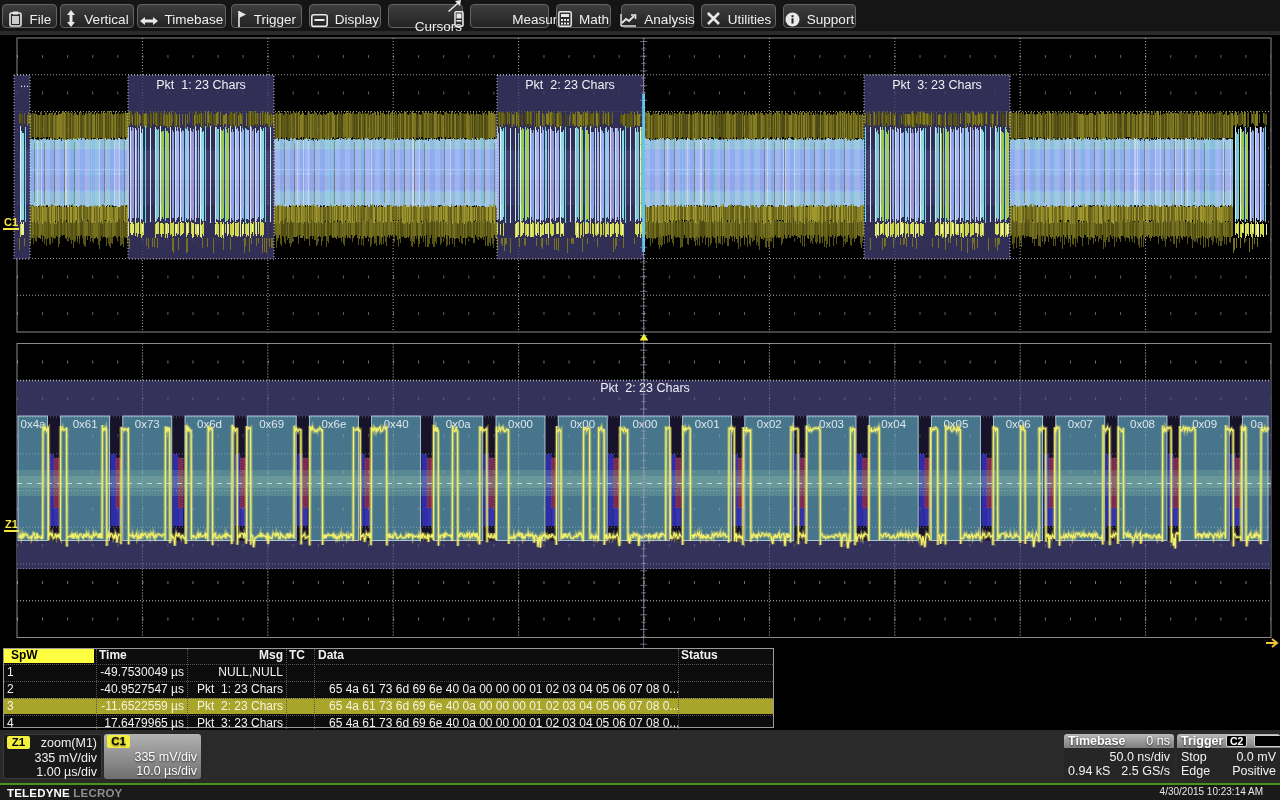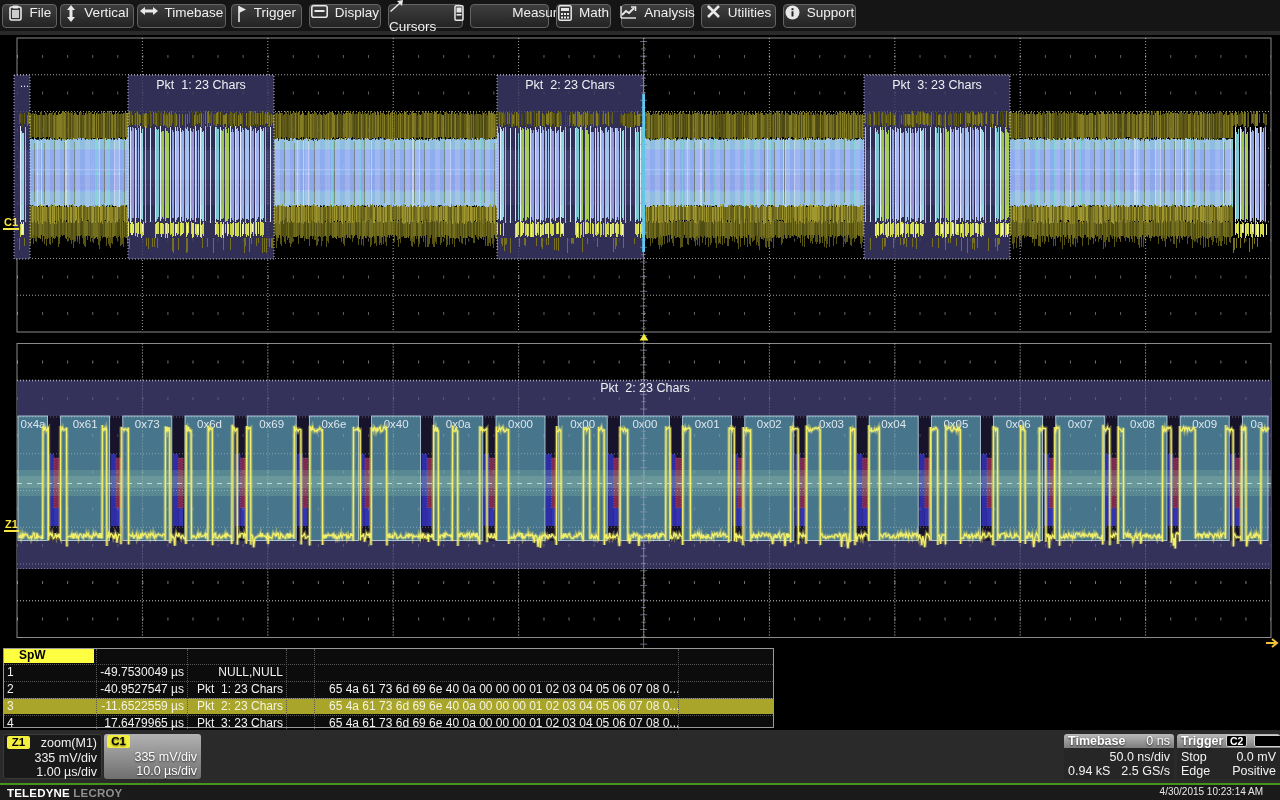--- a/index.html
+++ b/index.html
@@ -1,31 +1,31 @@
 <!DOCTYPE html>
 <html><head><meta charset="utf-8"><style>
 * { margin:0; padding:0; box-sizing:border-box; }
 html,body { width:1280px; height:800px; background:#000; overflow:hidden;
   font-family:"Liberation Sans", sans-serif; }
 #page { position:absolute; left:0; top:0; width:1280px; height:800px; }
 #menubar { position:absolute; left:0; top:0; width:1280px; height:31px; background:#151515; }
 #menustrip { position:absolute; left:0; top:31px; width:1280px; height:4px; background:#2a2a2a; }
 .mbtn { position:absolute; top:4px; height:24px; background:linear-gradient(#3e3e3e,#232323);
   border:1px solid #636363; border-radius:4px; color:#f0f0f0; font-size:13.5px;
-  display:flex; align-items:flex-start; justify-content:center; gap:7px; }
+  display:flex; align-items:flex-end; justify-content:center; gap:7px; }
 .mico { display:flex; align-items:center; }
 #wavesvg { position:absolute; left:0; top:0; }
 .ylab { position:absolute; color:#f5e545; font-size:11px; font-weight:bold;
   border-bottom:2px solid #f5e545; padding:0 1px 0px 1px; }
 #dtable { position:absolute; left:3px; top:648px; width:771px; height:80px;
   background:#0c0c0c; border:1px solid #9a9a9a; font-size:12px; color:#f2f2f2; }
 #thead { position:absolute; left:0; top:0; width:769px; height:14px; font-weight:bold; }
 #thead .hc { position:absolute; top:0; height:14px; line-height:13px; }
 #spwcell { position:absolute; left:0; top:0; width:90px; height:14px; background:#ffff42;
-  color:#000; font-weight:bold; line-height:13px; padding-left:15px; }
+  color:#000; font-weight:bold; line-height:13px; padding-left:7px; }
 .trow { position:absolute; left:0; width:769px; height:16px; line-height:15px;
   border-top:1px dotted #555; }
 .trow.hl { background:#a9a52b; color:#f4f4e0; }
 .trow div { position:absolute; top:0; height:16px; }
 .c0 { left:3px; }
 .c1 { left:92px; width:88px; text-align:right; }
 .c2 { left:182px; width:97px; text-align:right; }
 .c4 { left:296px;margin-left:29px; }
 .vsep { position:absolute; top:0; height:80px; border-left:1px dotted #585858; }
 #botbar { position:absolute; left:0; top:730px; width:1280px; height:53px; background:#2a2a2a; }
@@ -503,20 +503,27 @@
 <path d="M640.1 335.5H647.1M641.3 342.9H645.9M640.1 350.2H647.1M641.3 357.6H645.9M640.1 364.9H647.1M641.3 372.3H645.9M640.1 379.6H647.1M641.3 387.0H645.9M640.1 394.3H647.1M641.3 401.7H645.9M640.1 409.0H647.1M641.3 416.4H645.9M640.1 423.7H647.1M641.3 431.1H645.9M640.1 438.4H647.1M641.3 445.8H645.9M640.1 453.1H647.1M641.3 460.5H645.9M640.1 467.8H647.1M641.3 475.2H645.9M640.1 482.5H647.1M641.3 489.9H645.9M640.1 497.2H647.1M641.3 504.6H645.9M640.1 511.9H647.1M641.3 519.3H645.9M640.1 526.6H647.1M641.3 534.0H645.9M640.1 541.3H647.1M641.3 548.7H645.9M640.1 556.0H647.1M641.3 563.4H645.9M640.1 570.7H647.1M641.3 578.1H645.9M640.1 585.4H647.1M641.3 592.8H645.9M640.1 600.1H647.1M641.3 607.5H645.9M640.1 614.8H647.1M641.3 622.2H645.9M640.1 629.5H647.1M641.3 636.9H645.9M640.1 644.2H647.1M641.3 651.6H645.9M640.1 658.9H647.1" stroke="rgba(150,155,180,0.62)" stroke-width="1" fill="none"></path>
   <rect x="642.2" y="94" width="2.8" height="158" fill="#5fc8ee"></rect>
   <polygon points="639.6,340.4 648.4,340.4 644,333.6" fill="#f0ee3a"></polygon>
   <path d="M1266 643 H1276 M1272 639 L1277 643 L1272 647" stroke="#f0c23a" stroke-width="2" fill="none"></path>
 </svg>
 
 <div class="ylab" style="left:3px; top:216px;">C1</div>
 <div class="ylab" style="left:4px; top:518px;">Z1</div>
 
 <div id="dtable">
+  <div id="thead">
+    <div class="hc" style="left:95px;">Time</div>
+    <div class="hc" style="left:243px;width:36px;text-align:right;">Msg</div>
+    <div class="hc" style="left:285px;">TC</div>
+    <div class="hc" style="left:314px;">Data</div>
+    <div class="hc" style="left:677px;">Status</div>
+  </div>
   <div id="spwcell">SpW</div>
   <div class="trow" style="top:15px;">
         <div class="c0">1</div>
         <div class="c1">-49.7530049 µs</div>
         <div class="c2">NULL,NULL</div>
       </div>
   <div class="trow" style="top:32px;">
         <div class="c0">2</div>
         <div class="c1">-40.9527547 µs</div>
         <div class="c2">Pkt&nbsp; 1: 23 Chars</div>

